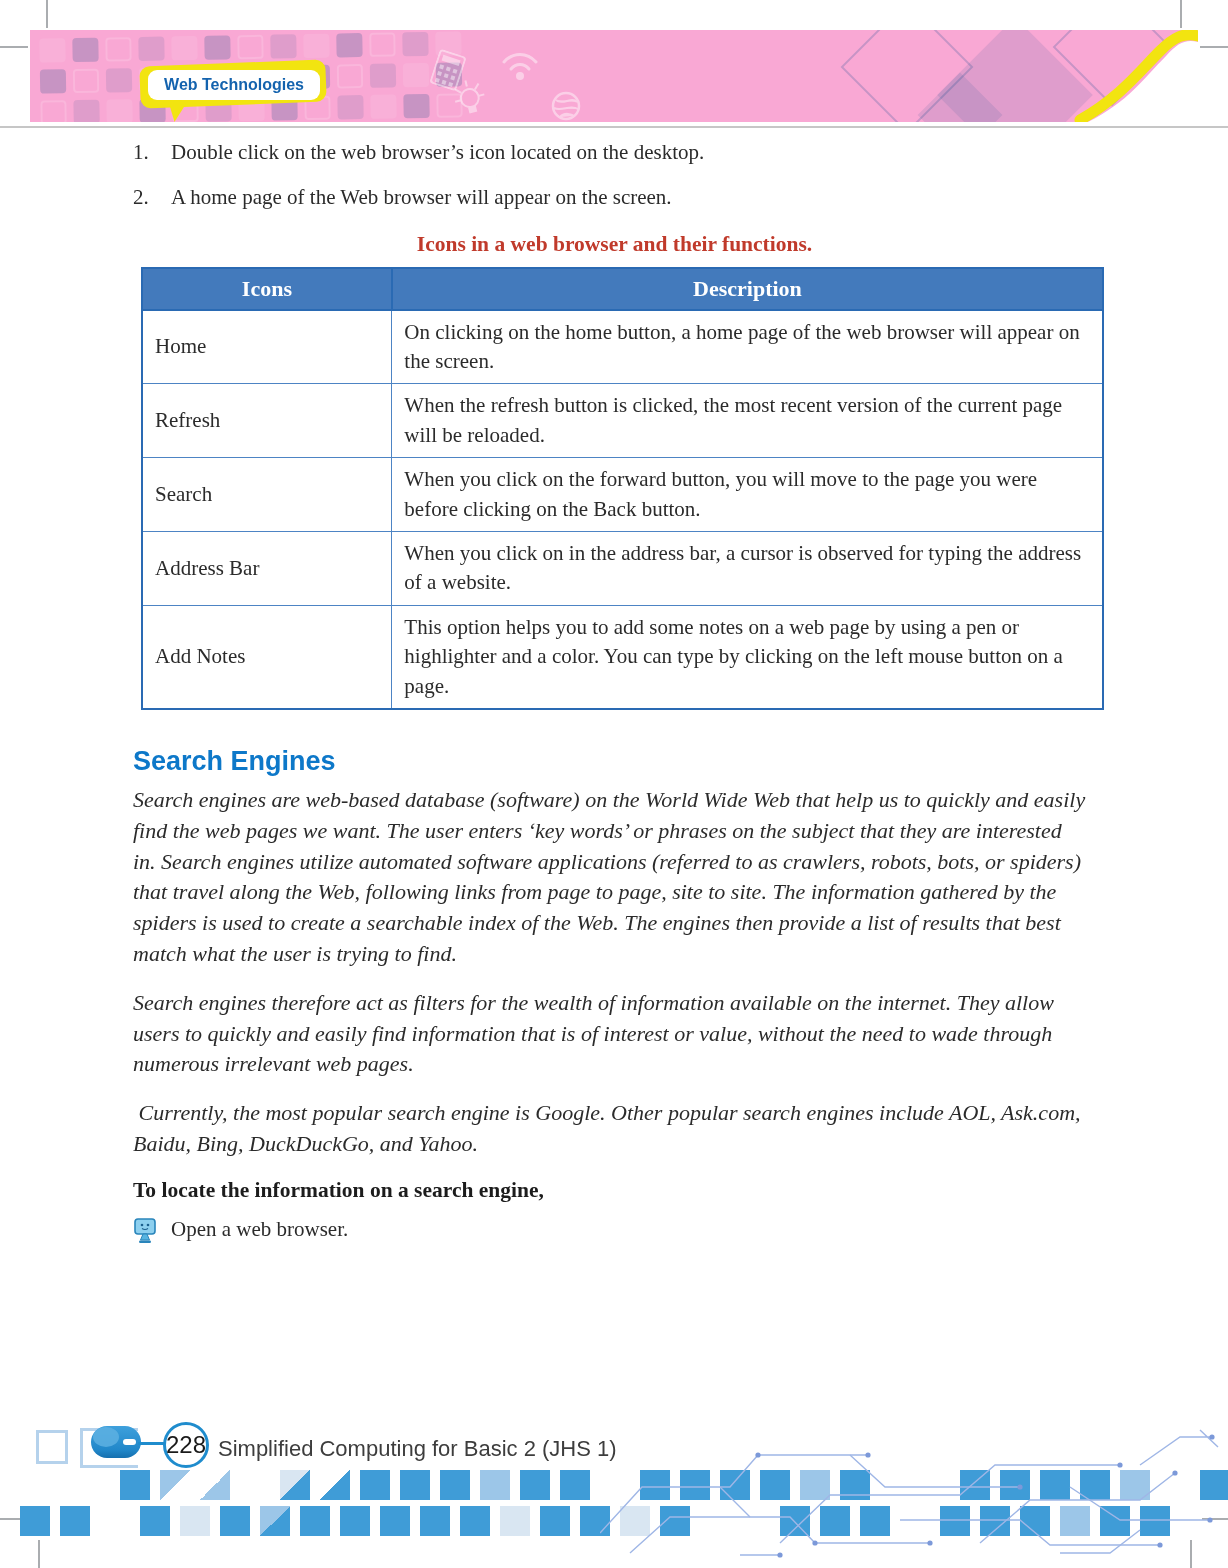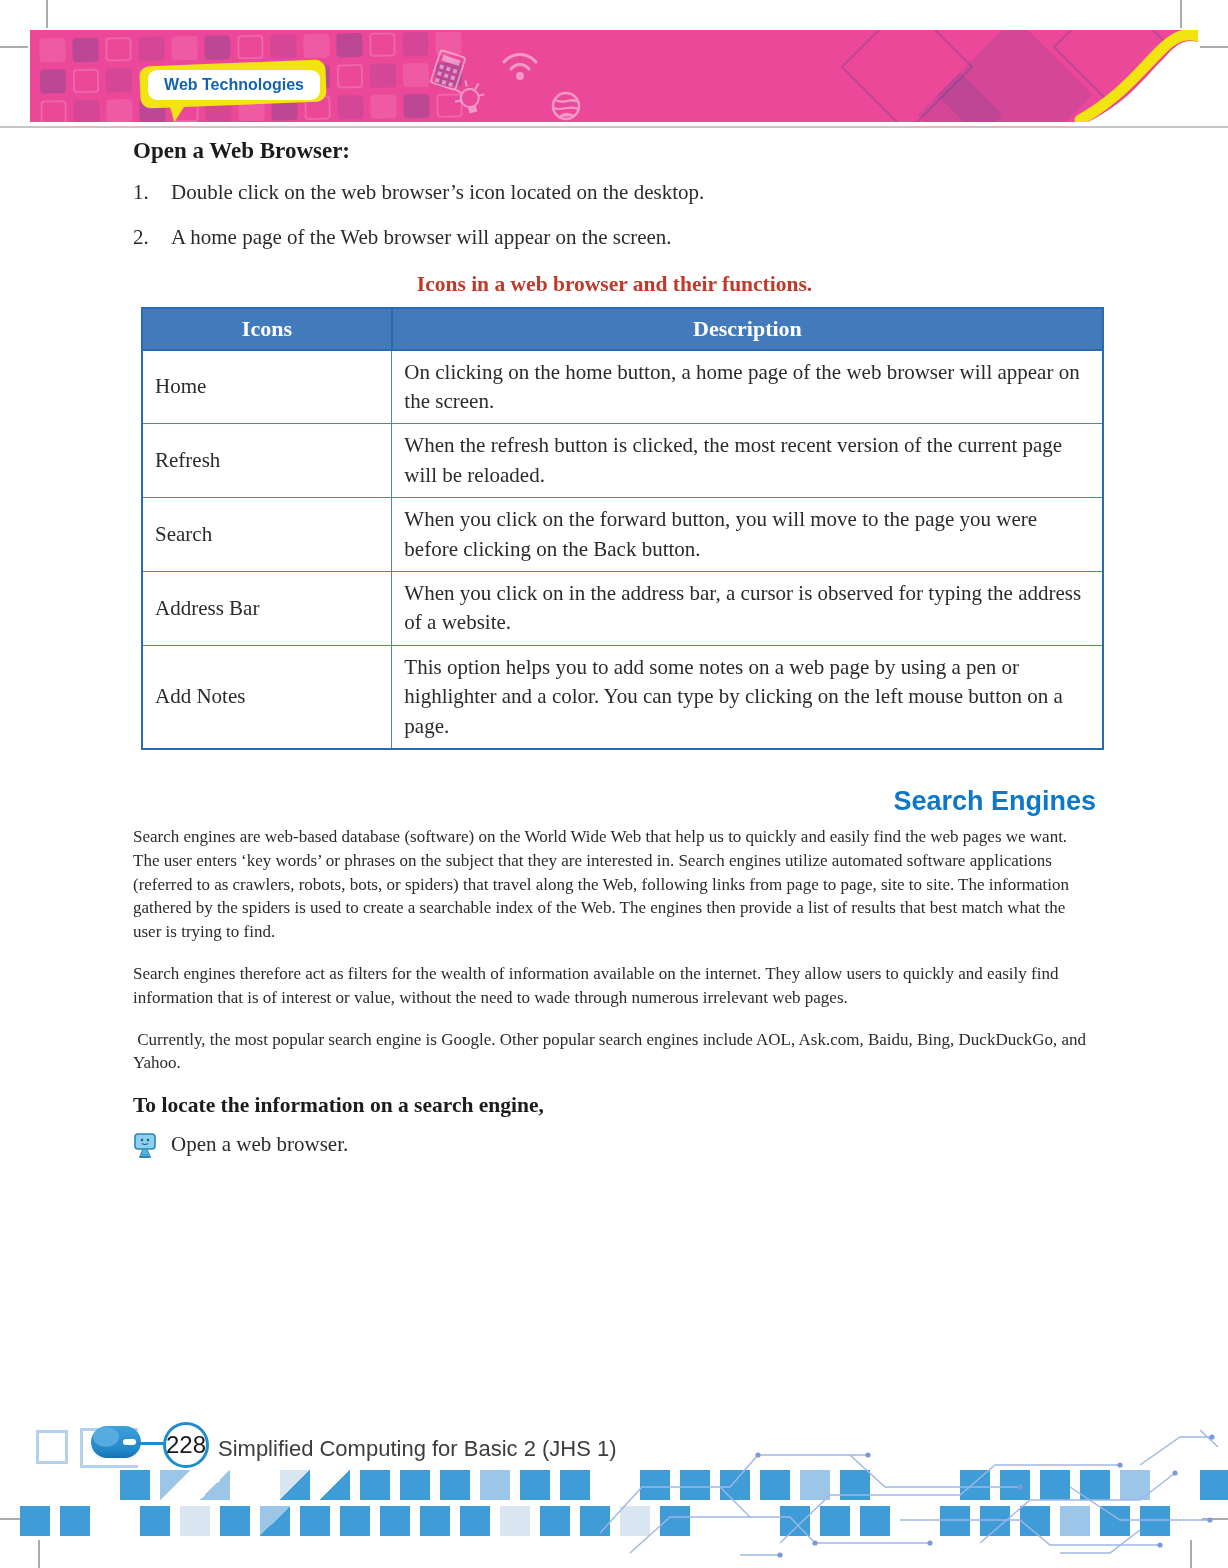--- a/index.html
+++ b/index.html
@@ -5,21 +5,21 @@
   html,body{margin:0;padding:0;background:#ffffff;}
   .page{position:relative;width:1228px;height:1568px;background:#fff;overflow:hidden;
         font-family:"Liberation Serif",serif;color:#2b2b2b;}
 
   
   .crop{position:absolute;background:#aaadb0;}
   .crop.v{width:2px;}
   .crop.h{height:2px;}
 
   
-  .header{position:absolute;left:30px;right:30px;top:30px;height:92px;background:#ec4899;overflow:hidden;}
+  .header{position:absolute;left:30px;right:30px;top:30px;height:92px;background:#f9a8d4;overflow:hidden;}
   .keys{position:absolute;left:10px;top:5px;display:grid;grid-template-columns:repeat(13,26px);
         grid-auto-rows:24px;gap:7px;transform:rotate(-1deg);}
   .key{border-radius:4px;}
   .k0{background:rgba(255,255,255,0.10);}
   .k1{background:rgba(0,70,130,0.20);}
   .k2{border:2px solid rgba(255,255,255,0.16);box-sizing:border-box;}
   .k3{background:rgba(0,70,130,0.10);}
   .hicon{position:absolute;opacity:.45;}
   .diamond{position:absolute;border:2px solid rgba(0,70,140,0.20);transform:rotate(45deg);}
   .diamond.fill{background:rgba(0,70,140,0.10);border:none;}
@@ -39,22 +39,22 @@
   .h-open{font-size:23px;font-weight:bold;margin:0 0 14px 0;color:#1c1c1c;}
   .step{display:flex;font-size:21px;margin-bottom:17px;line-height:1.35;}
   .step .num{width:38px;flex:0 0 38px;}
   .caption{font-size:21.5px;font-weight:bold;color:#c03a2b;text-align:center;margin:20px 0 10px 0;}
   table.icons{border-collapse:collapse;width:100%;border:2.5px solid #2a6ab3;margin-left:8px;}
   table.icons th{background:#437abc;color:#ffffff;font-size:22px;font-weight:bold;
         padding:7px 6px;border:2px solid #2a6ab3;}
   table.icons td{font-size:21px;padding:7px 12px;border:1.6px solid #4d84c4;line-height:1.4;vertical-align:middle;}
   td.icon-col{width:26%;padding-left:10px;}
   .h-engines{font-family:"Liberation Sans",sans-serif;font-size:27px;font-weight:bold;color:#0d78c9;
-        text-align:right;margin:36px 0 8px 0;}
-  .para{font-size:17px;line-height:1.4;margin:0 8px 18px 0;white-space:pre-wrap;}
+        text-align:left;margin:36px 0 8px 0;}
+  .para{font-size:22px;line-height:1.4;margin:0 8px 18px 0;white-space:pre-wrap;font-style:italic;}
   .locate{font-size:21.5px;font-weight:bold;margin:6px 0 14px 0;color:#1c1c1c;}
   .bullet{display:flex;align-items:flex-start;font-size:21px;}
   .bullet .b-icon{margin-right:14px;flex:0 0 auto;}
 
   
   .sq-outline{position:absolute;left:36px;top:1430px;width:26px;height:28px;border:3px solid #b5d2ec;background:#fff;}
   .bracket{position:absolute;left:80px;top:1428px;width:55px;height:34px;border:3px solid #b5d2ec;border-right:none;background:#fff;}
   .mouse{position:absolute;left:90px;top:1424px;}
   .connector{position:absolute;left:138px;top:1442px;width:30px;height:3px;background:#1f8ccd;}
   .pg-circle{position:absolute;left:163px;top:1422px;width:40px;height:40px;border:3.5px solid #1f8ccd;
@@ -171,21 +171,20 @@
 
     <div class="badge-wrap">
       <div class="badge-yellow"></div>
       <div class="badge-tail"></div>
       <div class="badge-white">Web Technologies</div>
     </div>
   </div>
   <div class="header-rule"></div>
 
   <div class="content">
-    <div class="h-open">Open a Web Browser:</div>
 
     <div class="step">
       <span class="num">1.</span>
       <span>Double click on the web browser’s icon located on the desktop.</span>
     </div>
     <div class="step">
       <span class="num">2.</span>
       <span>A home page of the Web browser will appear on the screen.</span>
     </div>
 

